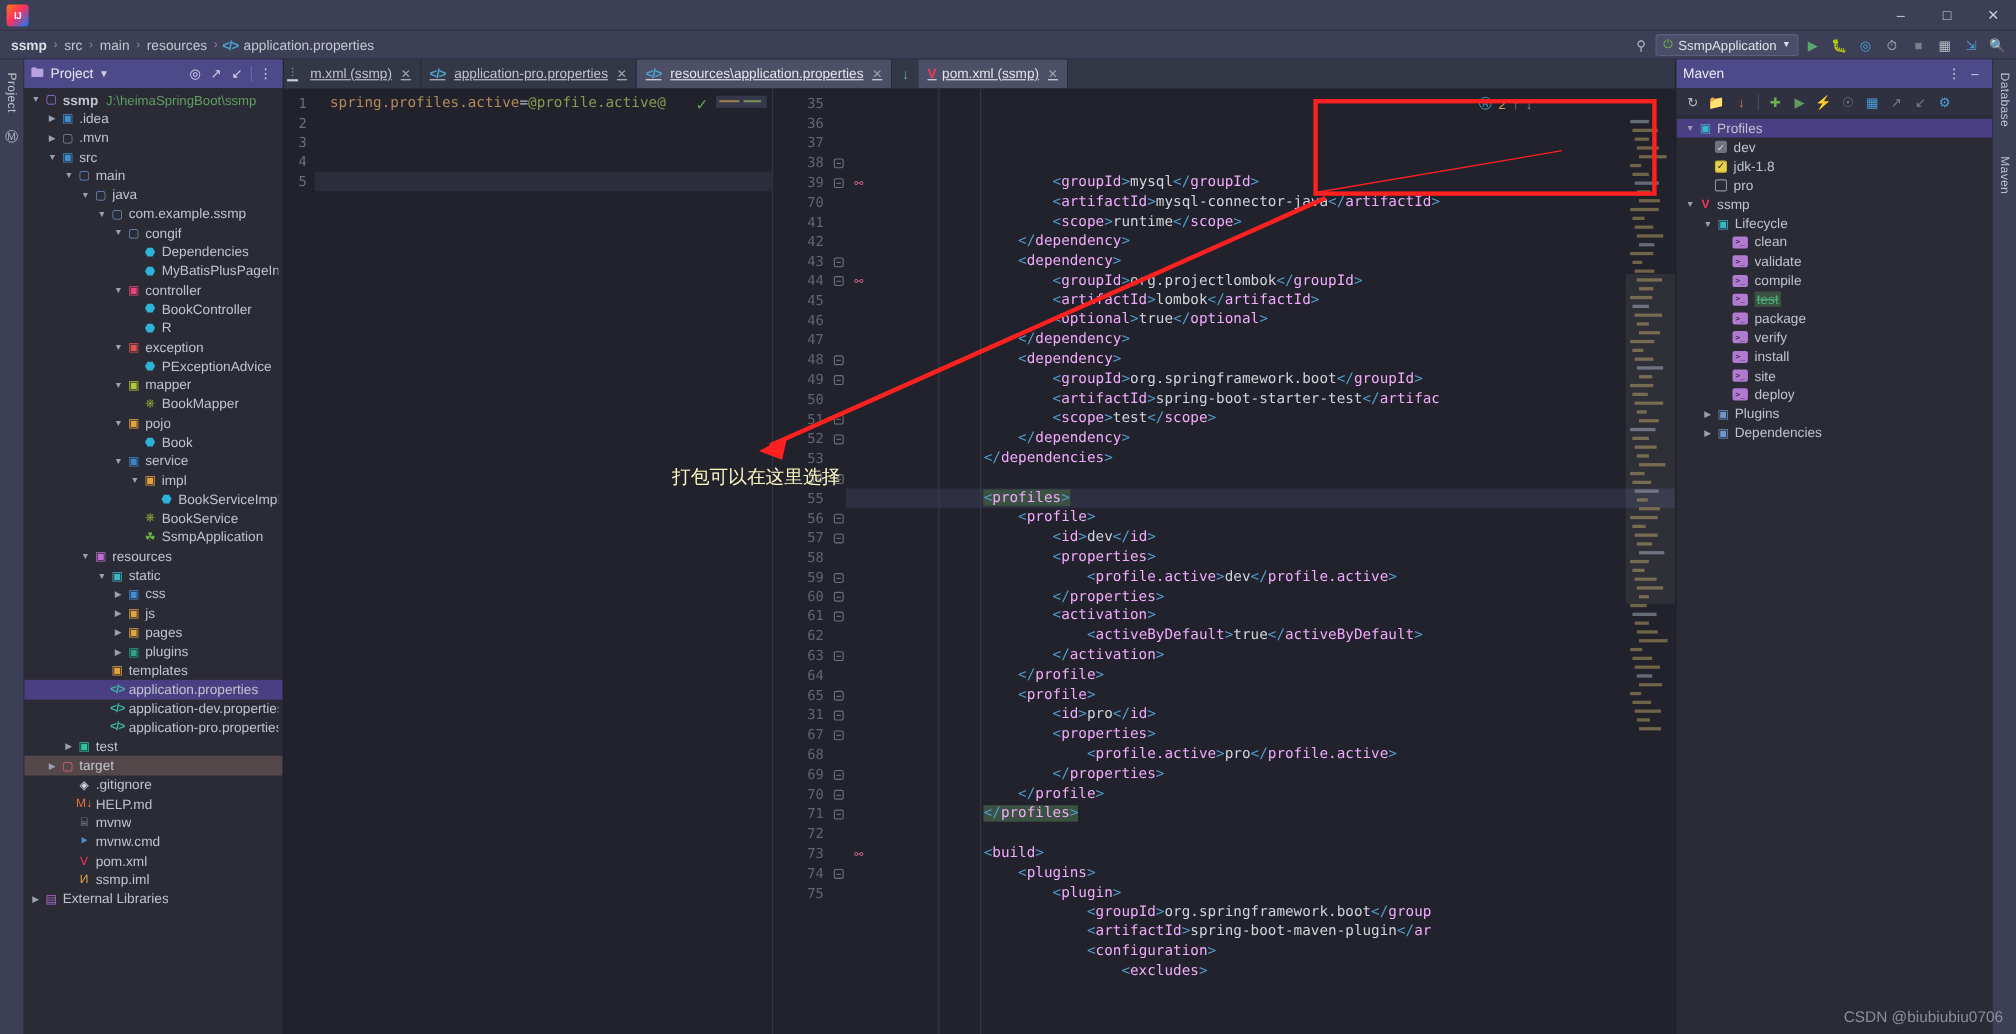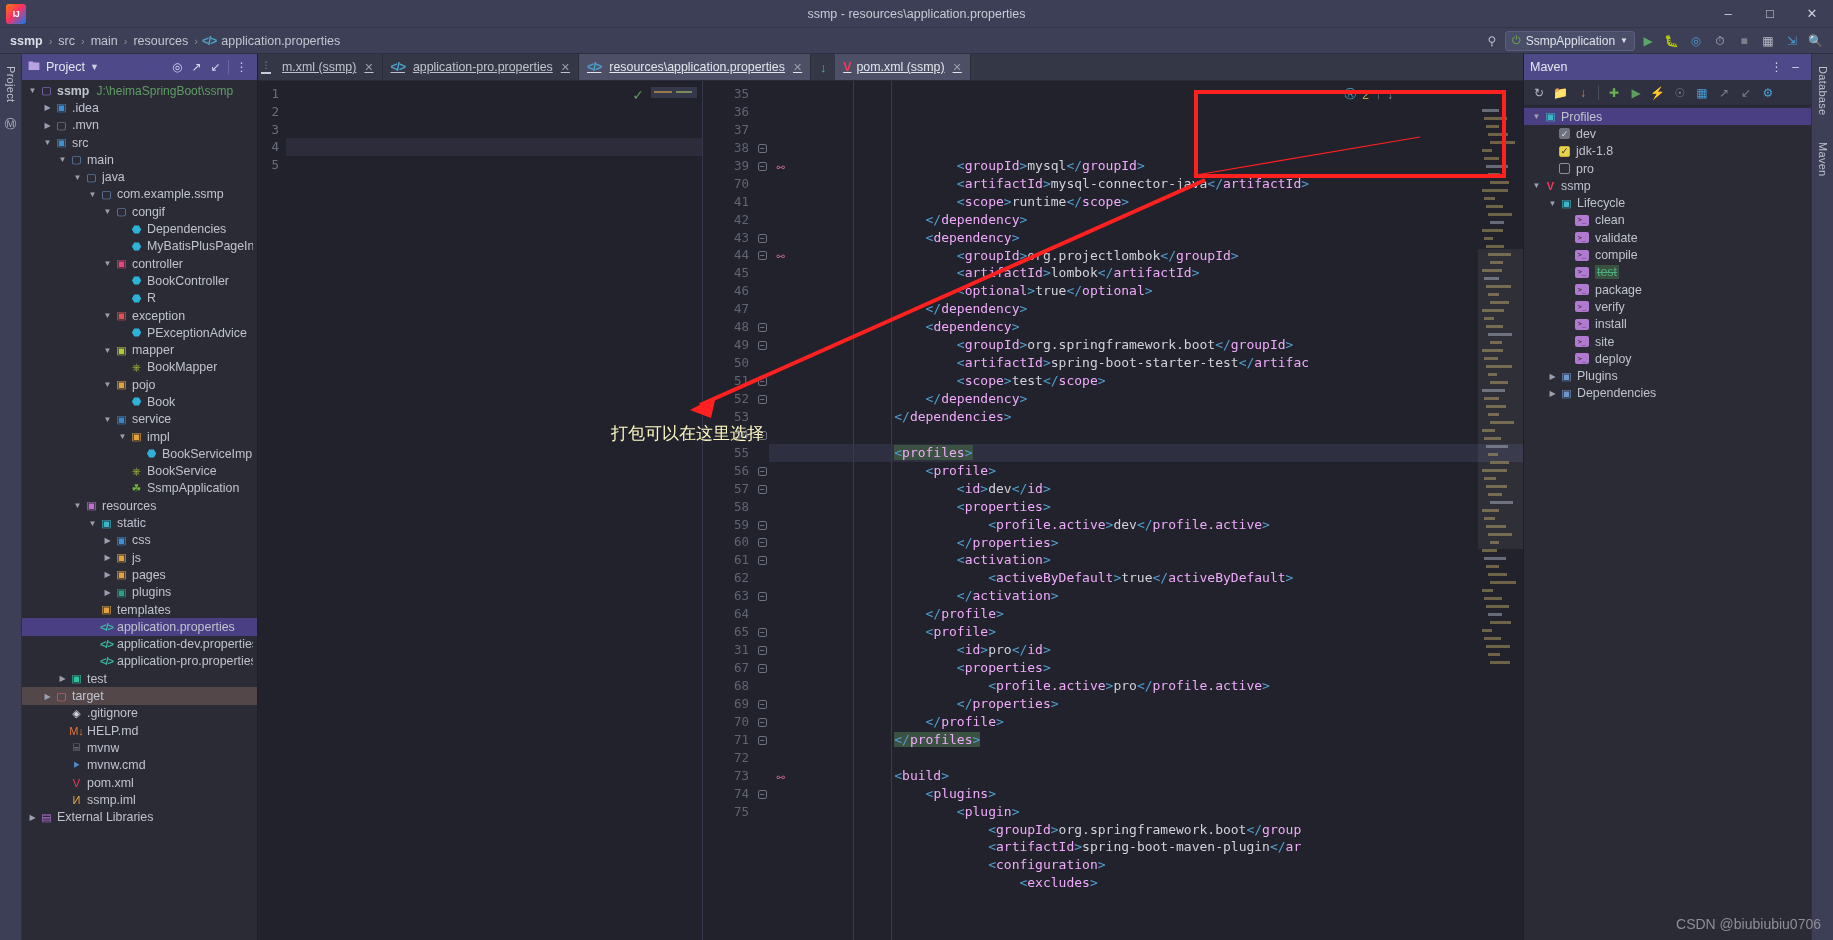--- a/index.html
+++ b/index.html
@@ -221,21 +221,20 @@
   .anno-text { position: absolute; color: #fef9c3; font-size: 17px; font-family: Liberation Sans, sans-serif; white-space: nowrap; }
   .watermark { position: absolute; right: 12px; bottom: 8px; color: #8e8e98; font-size: 14px; }
 </style>
 </head>
 <body>
 
 <div class="app">
 
   <div class="titlebar">
     <div class="ij-logo"></div>
-    <div class="win-title">ssmp - resources\application.properties</div>
     <div class="win-ctrls">
       <div class="wc">–</div>
       <div class="wc">□</div>
       <div class="wc close">✕</div>
     </div>
   </div>
 
   <div class="navbar">
     <span class="crumb bold">ssmp</span>
     <span class="crumb-sep">›</span>
@@ -536,21 +535,21 @@
       <div class="splitwrap">
 
         <div class="ed-left">
           <div class="gutter" id="left-gutter">
               <div>1</div>
               <div>2</div>
               <div>3</div>
               <div>4</div>
               <div>5</div>
             </div>
-          <div class="code" id="left-code"><div class="codeline">&nbsp;</div><div class="codeline">&nbsp;</div><div class="codeline">&nbsp;</div><div class="codeline hl-line">&nbsp;</div></div>
+          <div class="code" id="left-code"><div class="codeline"><span class="k-prop">spring.profiles.active</span><span class="k-eq">=</span><span class="k-val">@profile.active@</span></div><div class="codeline">&nbsp;</div><div class="codeline">&nbsp;</div><div class="codeline">&nbsp;</div><div class="codeline hl-line">&nbsp;</div></div>
           <div class="check-ok">✓</div>
           <div class="mini-strip">
             <i style="left:3px;width:18px;background:#9a7a4a;"></i>
             <i style="left:25px;width:16px;background:#7a8a5a;"></i>
           </div>
         </div>
 
         <div class="ed-right">
           <div class="gutter2" id="right-gutter">
               <div class="grow"><span>35</span></div>

